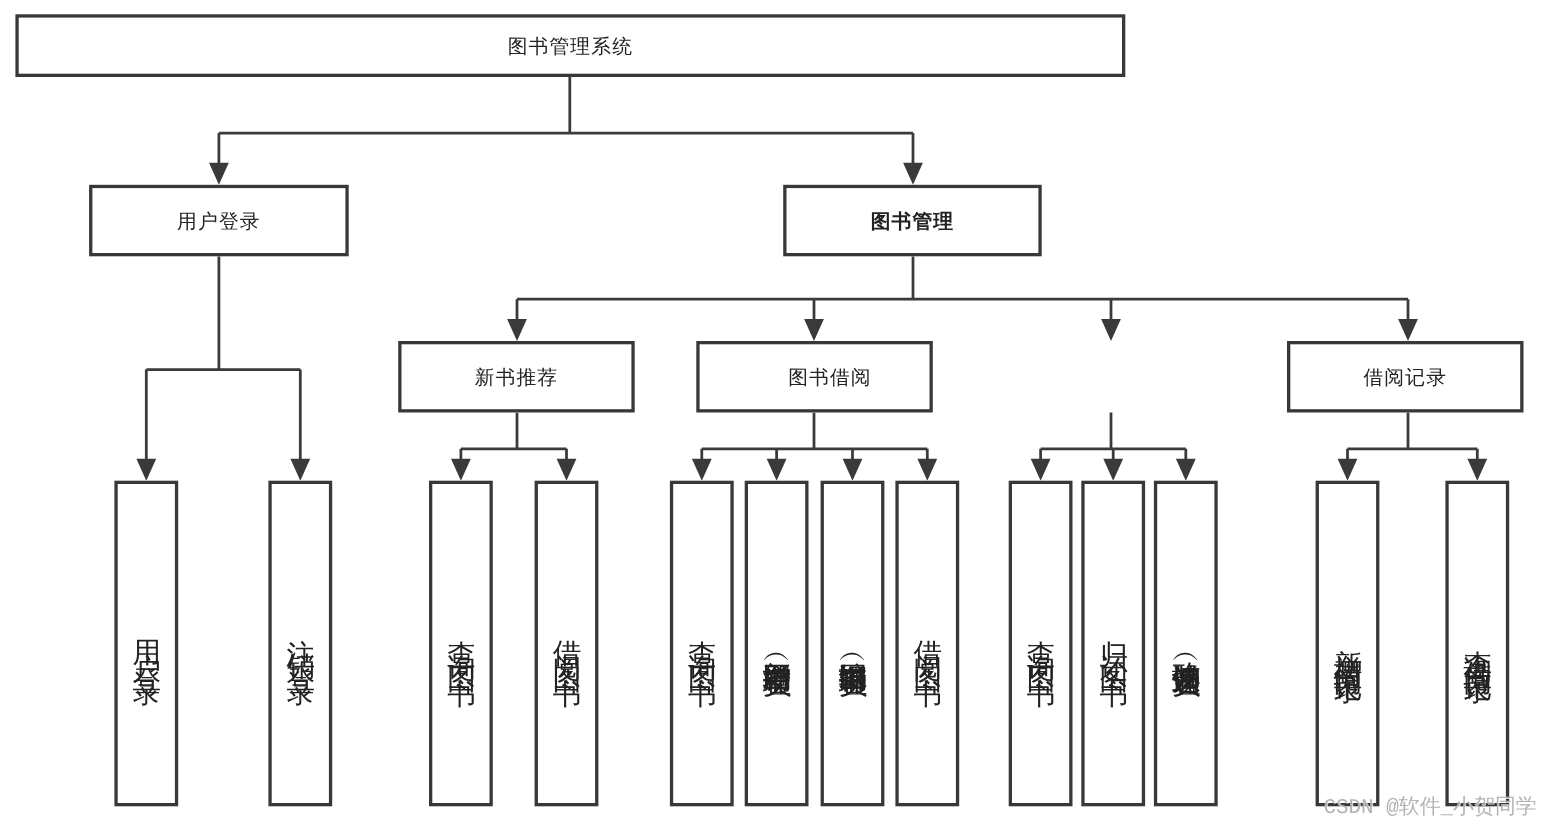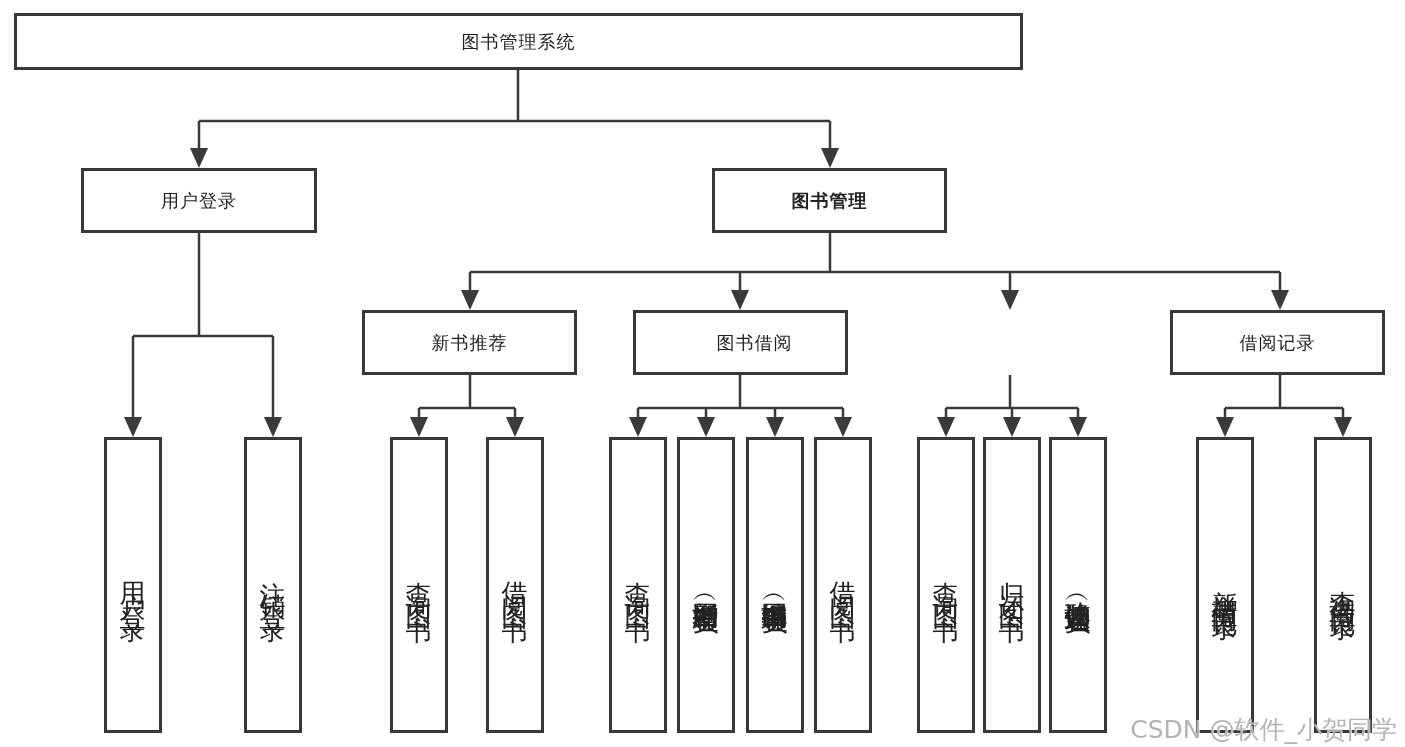--- a/index.html
+++ b/index.html
@@ -55,25 +55,26 @@
     line-height: 1;
     color: #222222;
   }
   .sp-wide  { letter-spacing: 12px; }
   .sp-mid   { letter-spacing: 5px;  }
   .sp-tight { letter-spacing: 1px;  }
   .watermark {
     position: absolute;
     right: 8px;
     bottom: 1px;
-    font-size: 25px;
+    font-size: 19px;
     color: #b3b3b3;
     text-shadow: 1px 1px 0 rgba(255,255,255,0.7);
     z-index: 5;
     white-space: nowrap;
+    font-family: Liberation Mono, monospace;
   }
 </style>
 </head>
 <body>
 
 <div id="stage">
 
   <svg class="wires" viewBox="0 0 1405 747" fill="none" stroke="#3a3a3a" stroke-width="2.5">
 
     <path d="M518 69 V121 M199 121 H830 M199 121 V156 M830 121 V156"></path>

